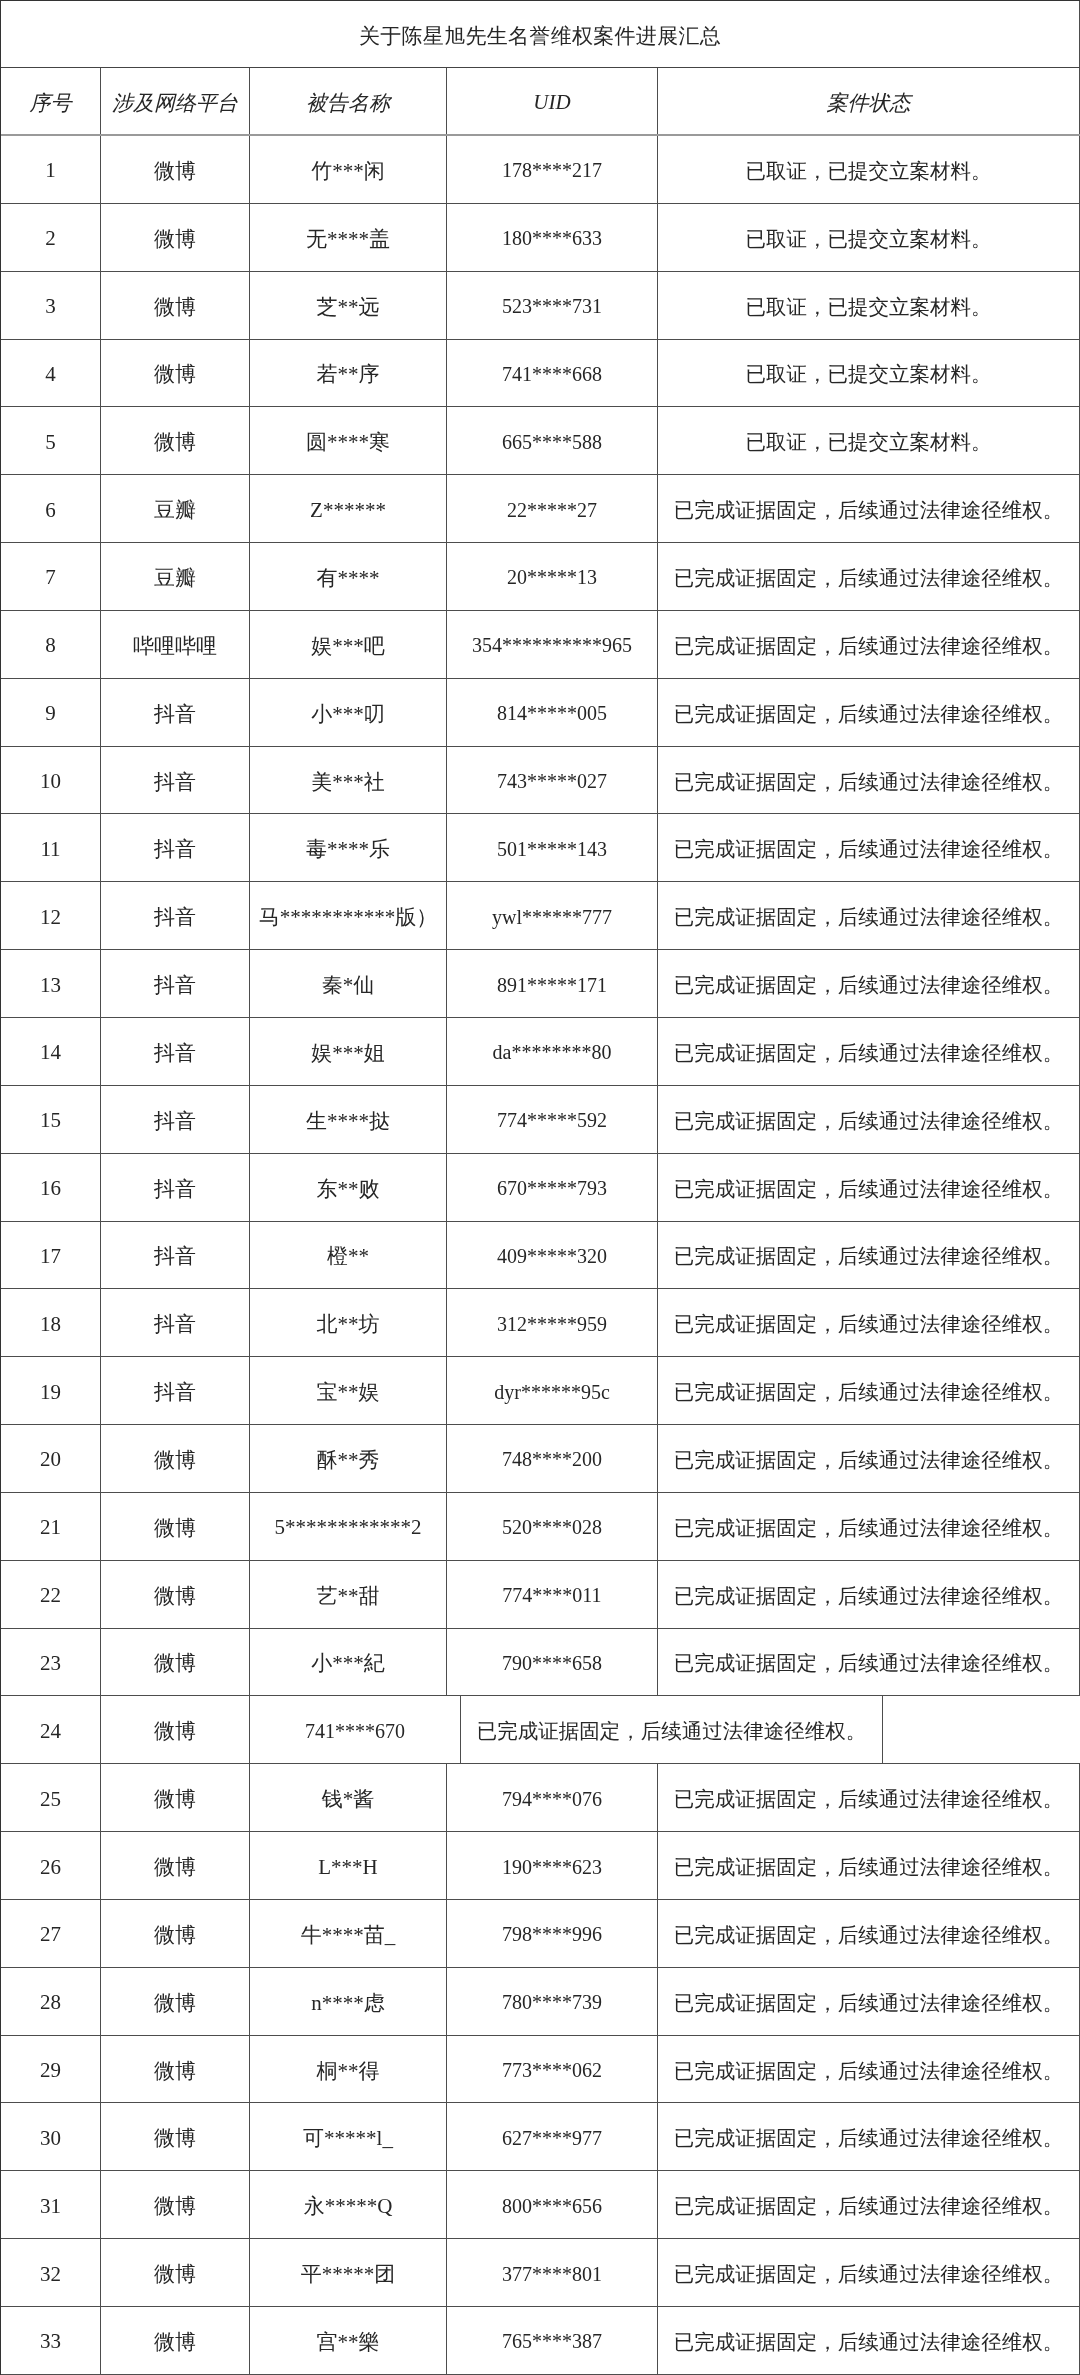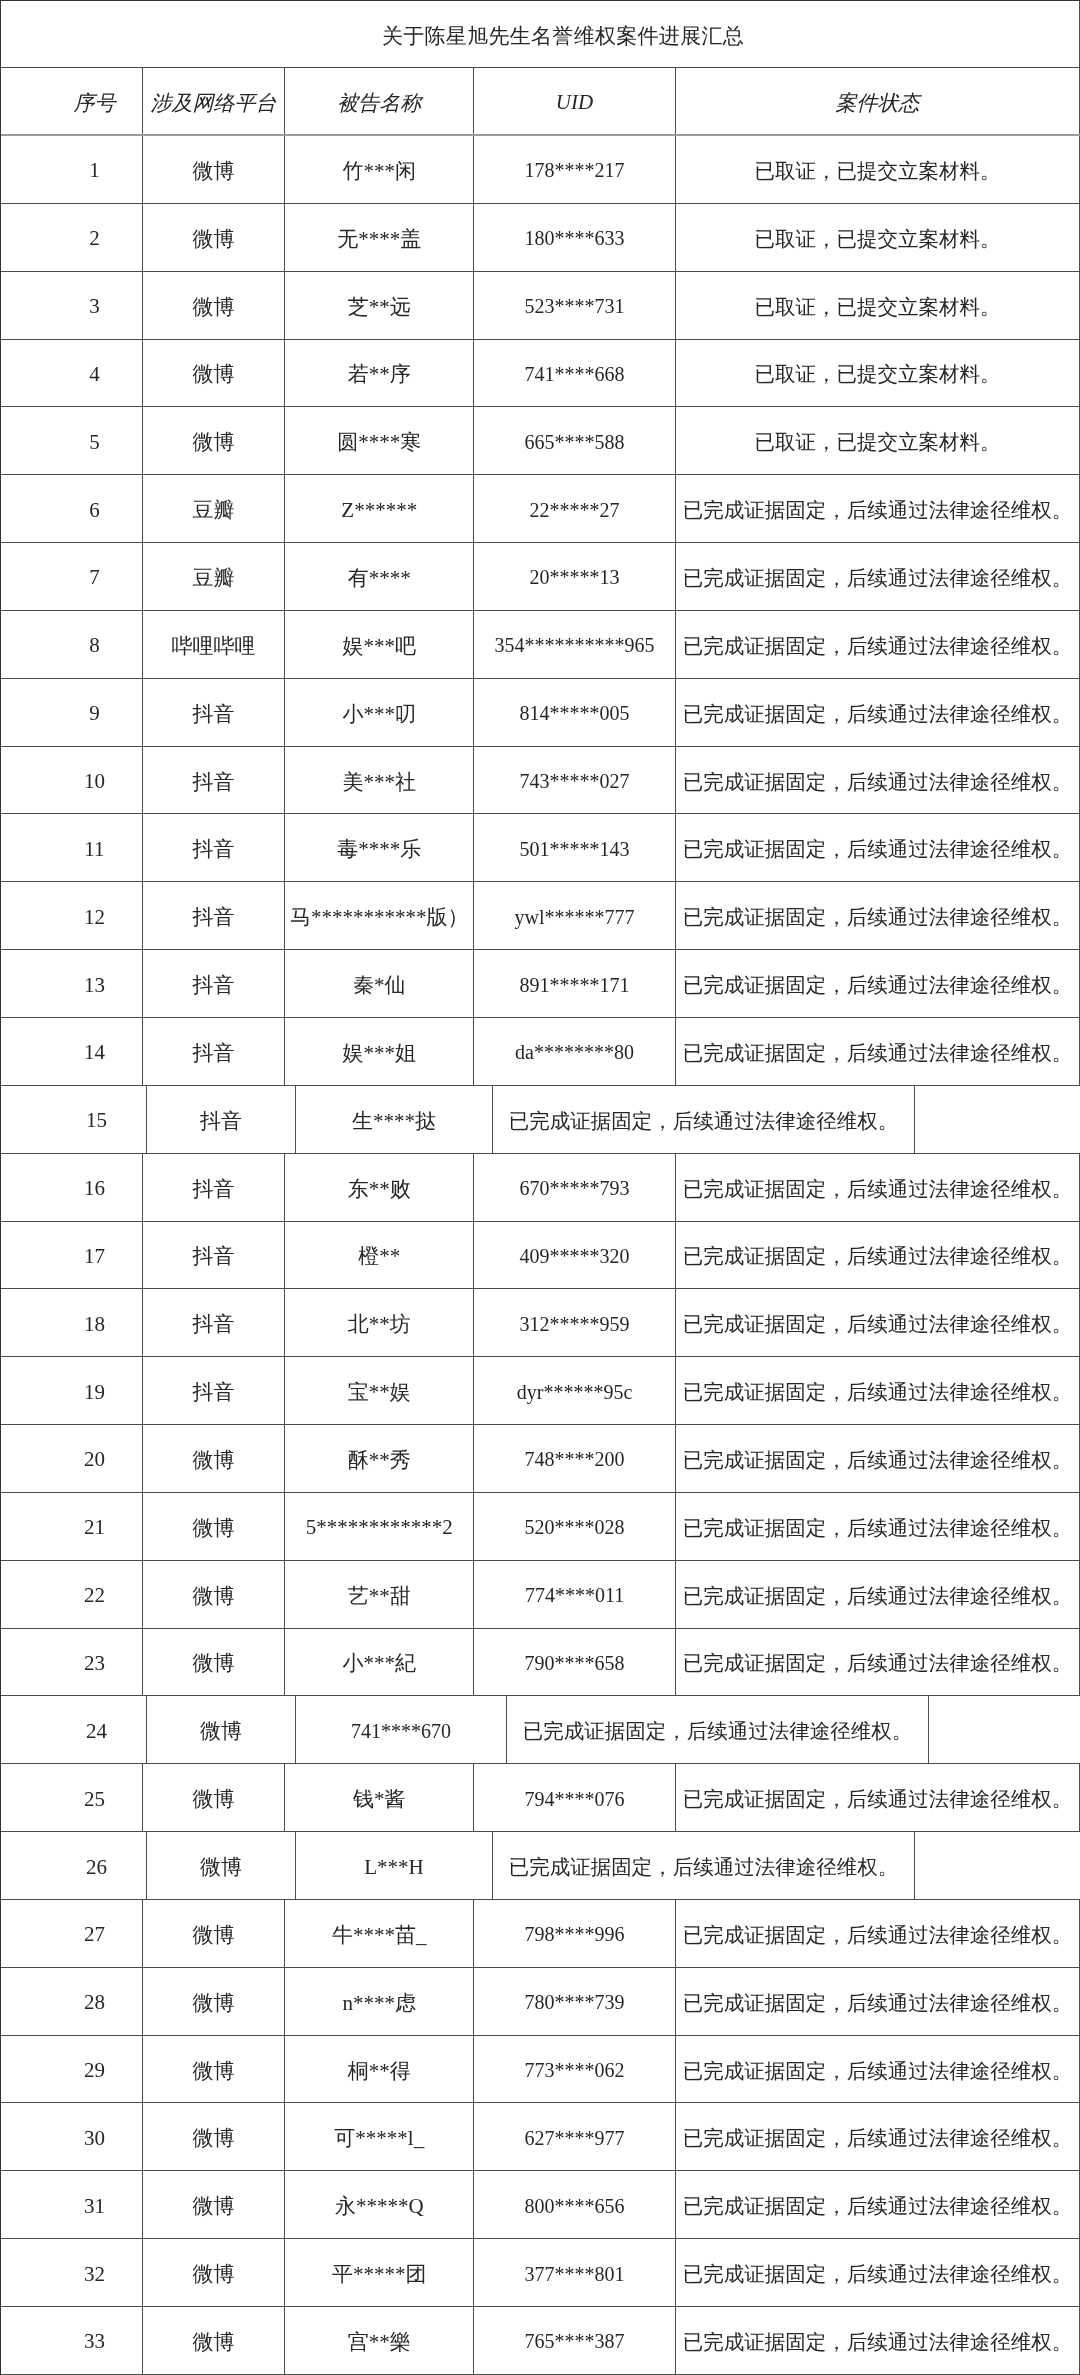--- a/index.html
+++ b/index.html
@@ -3,21 +3,21 @@
 <meta charset="utf-8">
 <style>
   html, body { margin: 0; padding: 0; background: #ffffff; }
   .sheet {
     width: 1080px; height: 2375px; box-sizing: border-box;
     border-top: 1px solid #333; border-left: 1px solid #333;
     background: #fff; overflow: hidden;
     font-family: "Liberation Serif", "DejaVu Serif", serif;
     color: #262626; font-size: 21px;
   }
-  .row { display: flex; box-sizing: border-box; height: 67.85px; border-bottom: 1px solid #4d4d4d; padding-left: 46px; }
+  .row { display: flex; box-sizing: border-box; height: 67.85px; border-bottom: 1px solid #4d4d4d; }
   .row.title-row { height: 67px; border-bottom: 1px solid #444; }
   .row.header-row { height: 68px; border-bottom: 2px solid #9a9a9a; font-style: italic; }
   .cell {
     box-sizing: border-box; border-right: 1px solid #4d4d4d;
     display: flex; align-items: center; justify-content: center;
     white-space: nowrap; overflow: hidden; padding-top: 3px;
   }
   .title-cell { width: 1079px; font-size: 21px; letter-spacing: 0.3px; }
   .c1 { width: 100px; }
   .c2 { width: 149px; text-align: center; }
@@ -139,20 +139,21 @@
     <div class="cell c1">14</div>
     <div class="cell c2">抖音</div>
     <div class="cell c3">娱***姐</div>
     <div class="cell c4 uid">da********80</div>
     <div class="cell c5 status">已完成证据固定，后续通过法律途径维权。</div>
   </div>
   <div class="row">
     <div class="cell c1">15</div>
     <div class="cell c2">抖音</div>
     <div class="cell c3">生****挞</div>
+    <div class="cell c4 uid">774*****592</div>
     <div class="cell c5 status">已完成证据固定，后续通过法律途径维权。</div>
   </div>
   <div class="row">
     <div class="cell c1">16</div>
     <div class="cell c2">抖音</div>
     <div class="cell c3">东**败</div>
     <div class="cell c4 uid">670*****793</div>
     <div class="cell c5 status">已完成证据固定，后续通过法律途径维权。</div>
   </div>
   <div class="row">
@@ -214,20 +215,21 @@
     <div class="cell c1">25</div>
     <div class="cell c2">微博</div>
     <div class="cell c3">钱*酱</div>
     <div class="cell c4 uid">794****076</div>
     <div class="cell c5 status">已完成证据固定，后续通过法律途径维权。</div>
   </div>
   <div class="row">
     <div class="cell c1">26</div>
     <div class="cell c2">微博</div>
     <div class="cell c3">L***H</div>
+    <div class="cell c4 uid">190****623</div>
     <div class="cell c5 status">已完成证据固定，后续通过法律途径维权。</div>
   </div>
   <div class="row">
     <div class="cell c1">27</div>
     <div class="cell c2">微博</div>
     <div class="cell c3">牛****苗_</div>
     <div class="cell c4 uid">798****996</div>
     <div class="cell c5 status">已完成证据固定，后续通过法律途径维权。</div>
   </div>
   <div class="row">

